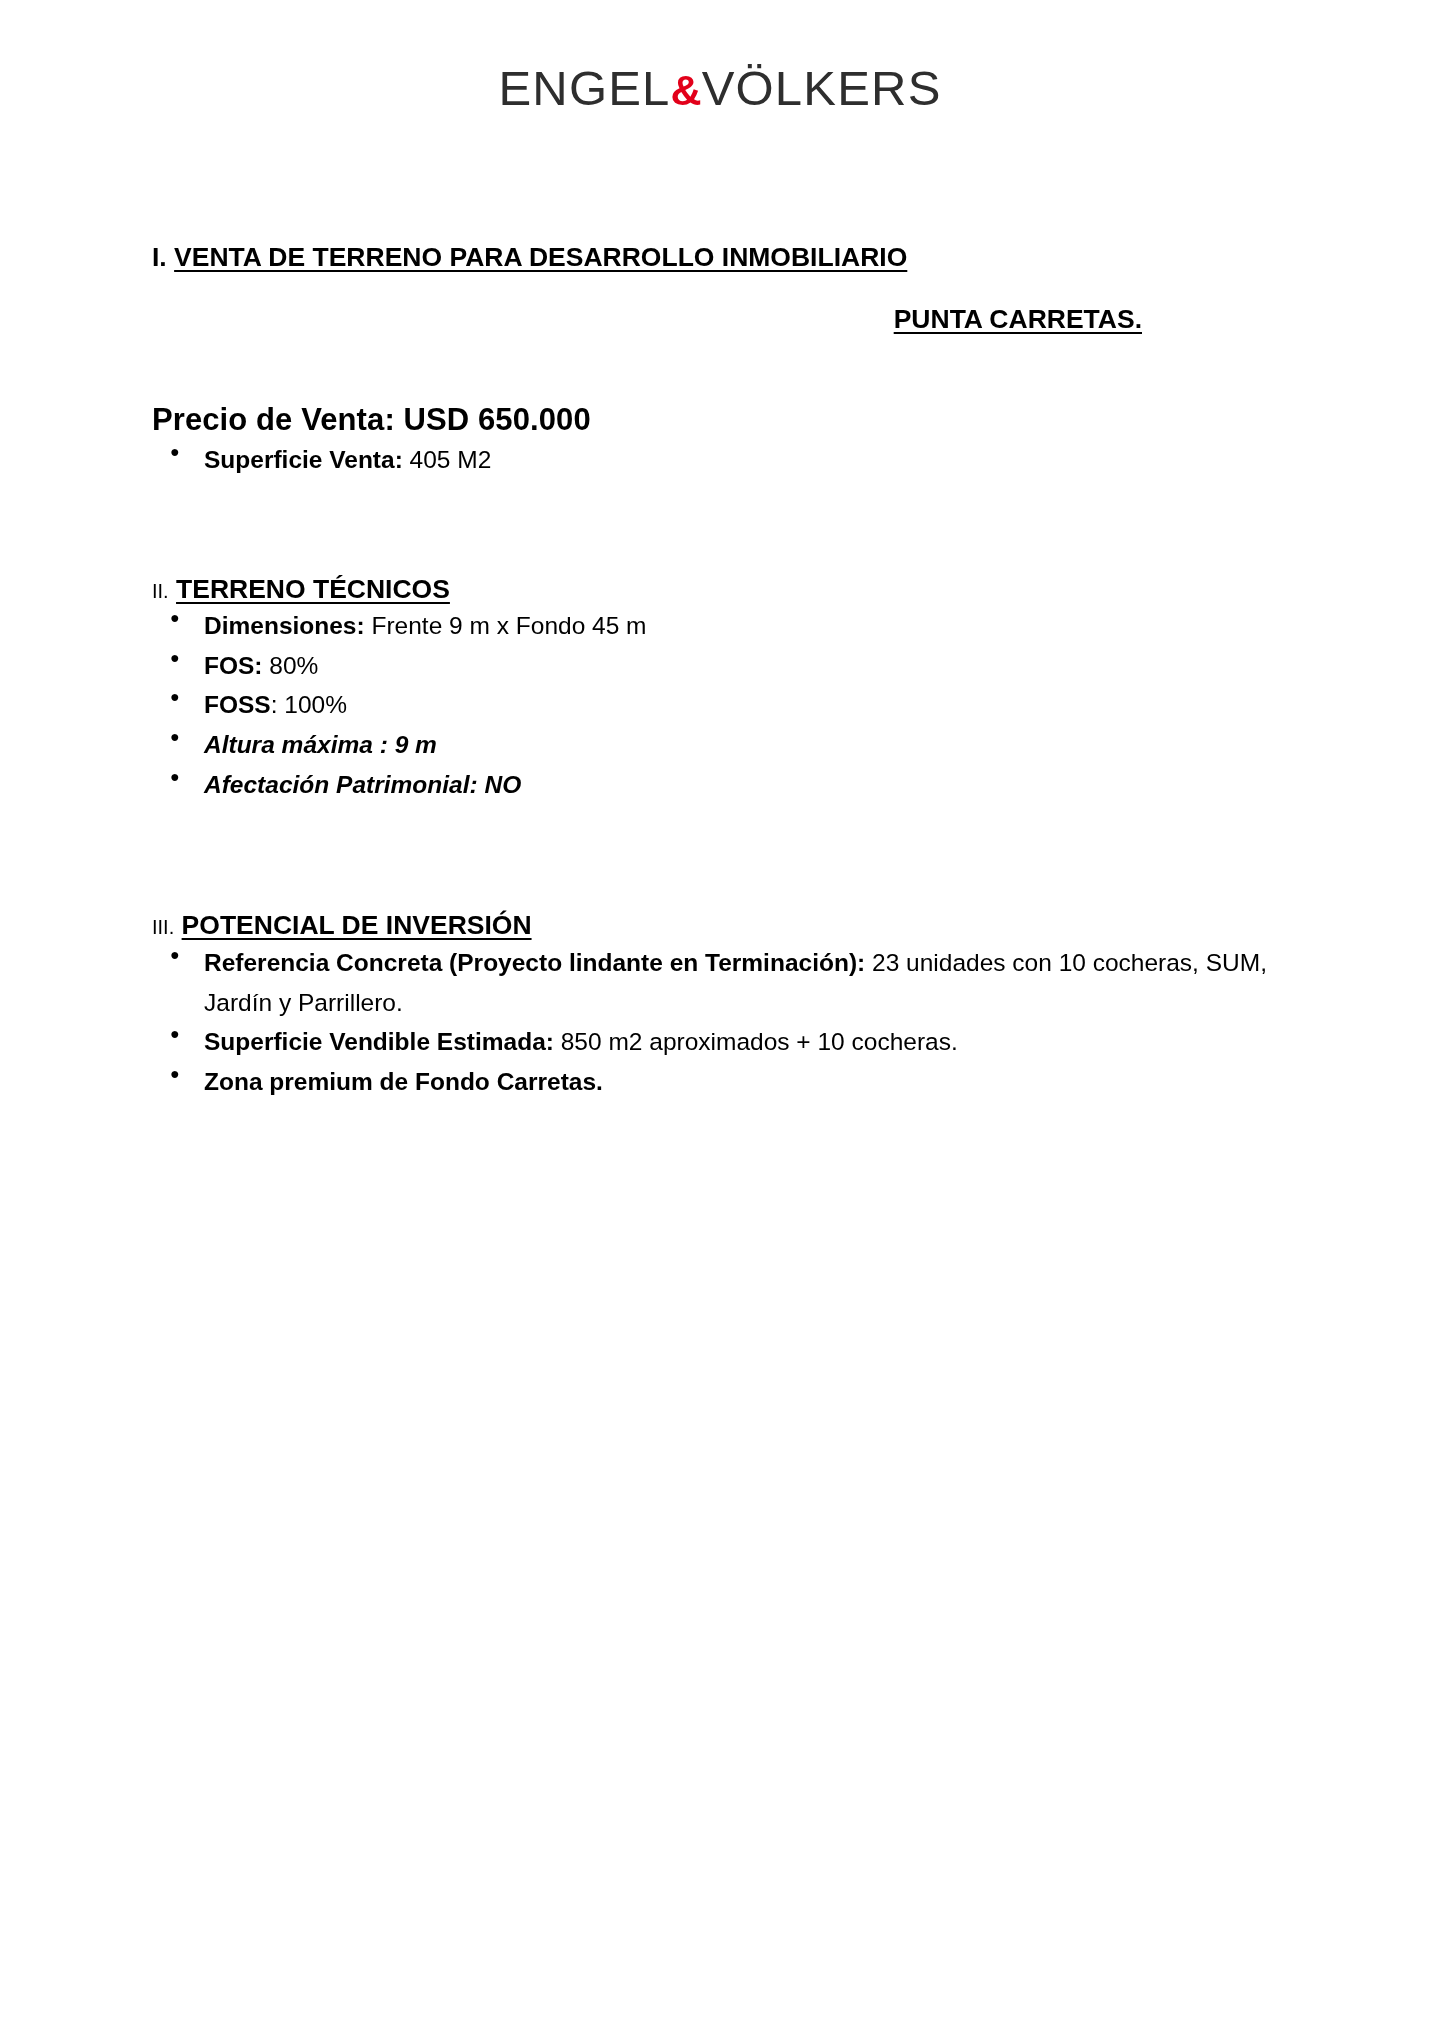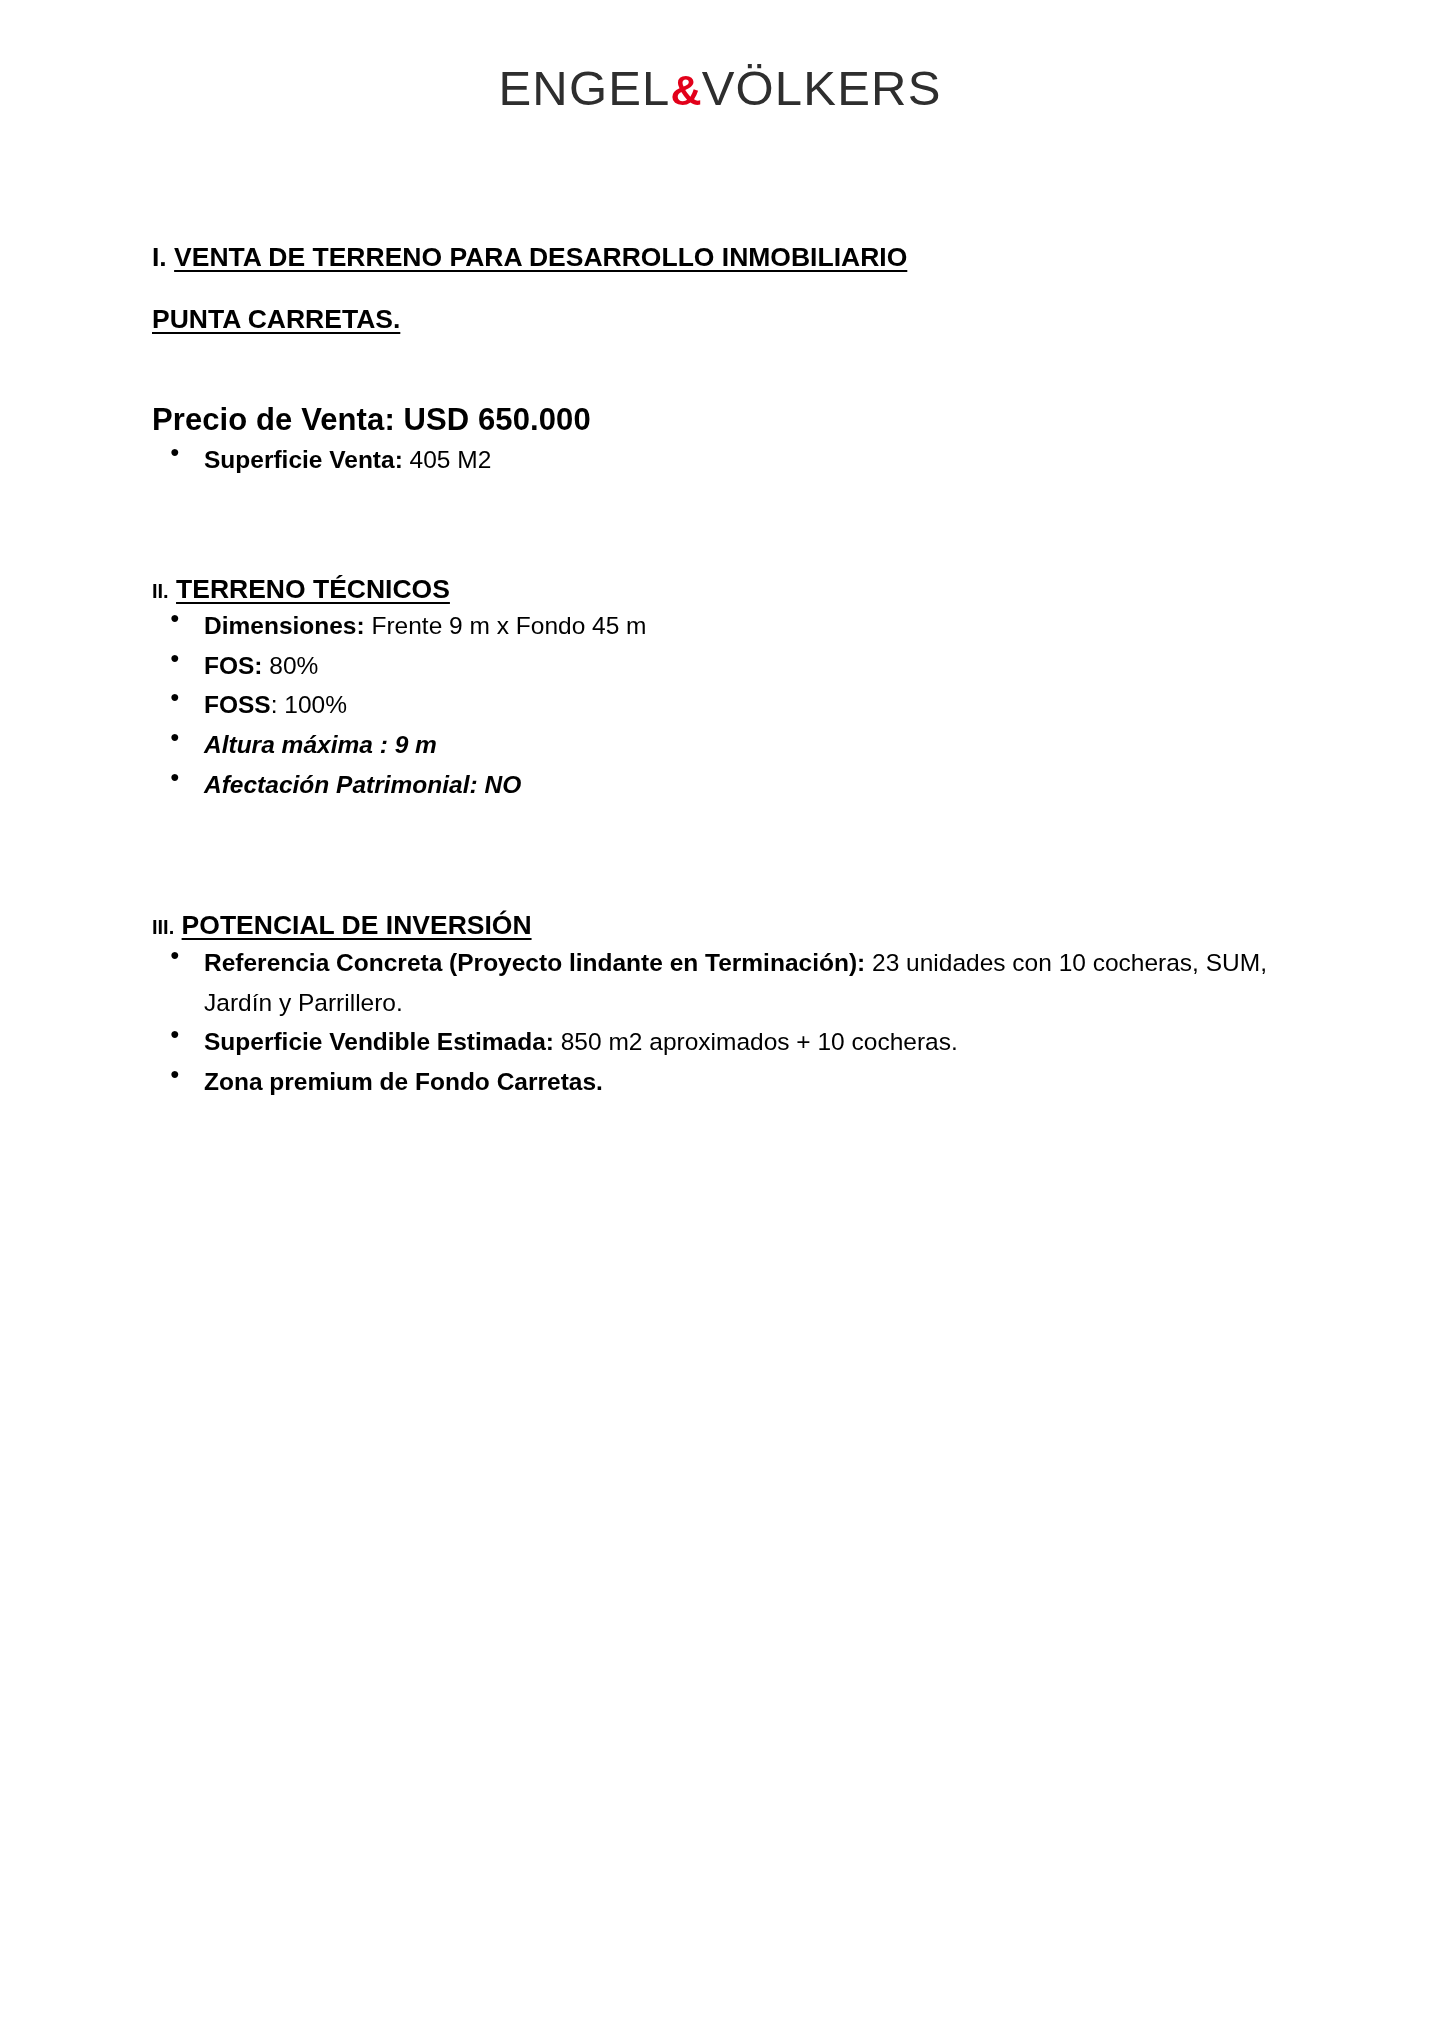--- a/index.html
+++ b/index.html
@@ -74,21 +74,21 @@
   .title-line-1 .u,
   .title-line-2 .u {
     text-decoration: underline;
     text-underline-offset: 4px;
     text-decoration-thickness: 2.2px;
   }
   .title-line-2 {
     font-size: 26.5px;
     font-weight: 700;
     line-height: 1.35;
-    text-align: left;
+    text-align: right;
     padding-right: 130px;
     margin-top: 26px;
   }
 
   
   .price-heading {
     font-size: 31px;
     font-weight: 700;
     line-height: 1.3;
     margin-top: 62px;
@@ -130,21 +130,21 @@
   .it-val { font-weight: 700; font-style: italic; }
 
   
   .sec-heading {
     font-size: 26.5px;
     font-weight: 700;
     line-height: 1.3;
   }
   .sec-heading .numeral {
     font-size: 20px;
-    font-weight: 700;
+    font-weight: 400;
   }
   .sec-heading .u {
     text-decoration: underline;
     text-underline-offset: 4px;
     text-decoration-thickness: 2.4px;
   }
 
   .sec2 { margin-top: 92px; }
   .list-tech { margin-top: 26px; }
   .sec3 { margin-top: 104px; }

